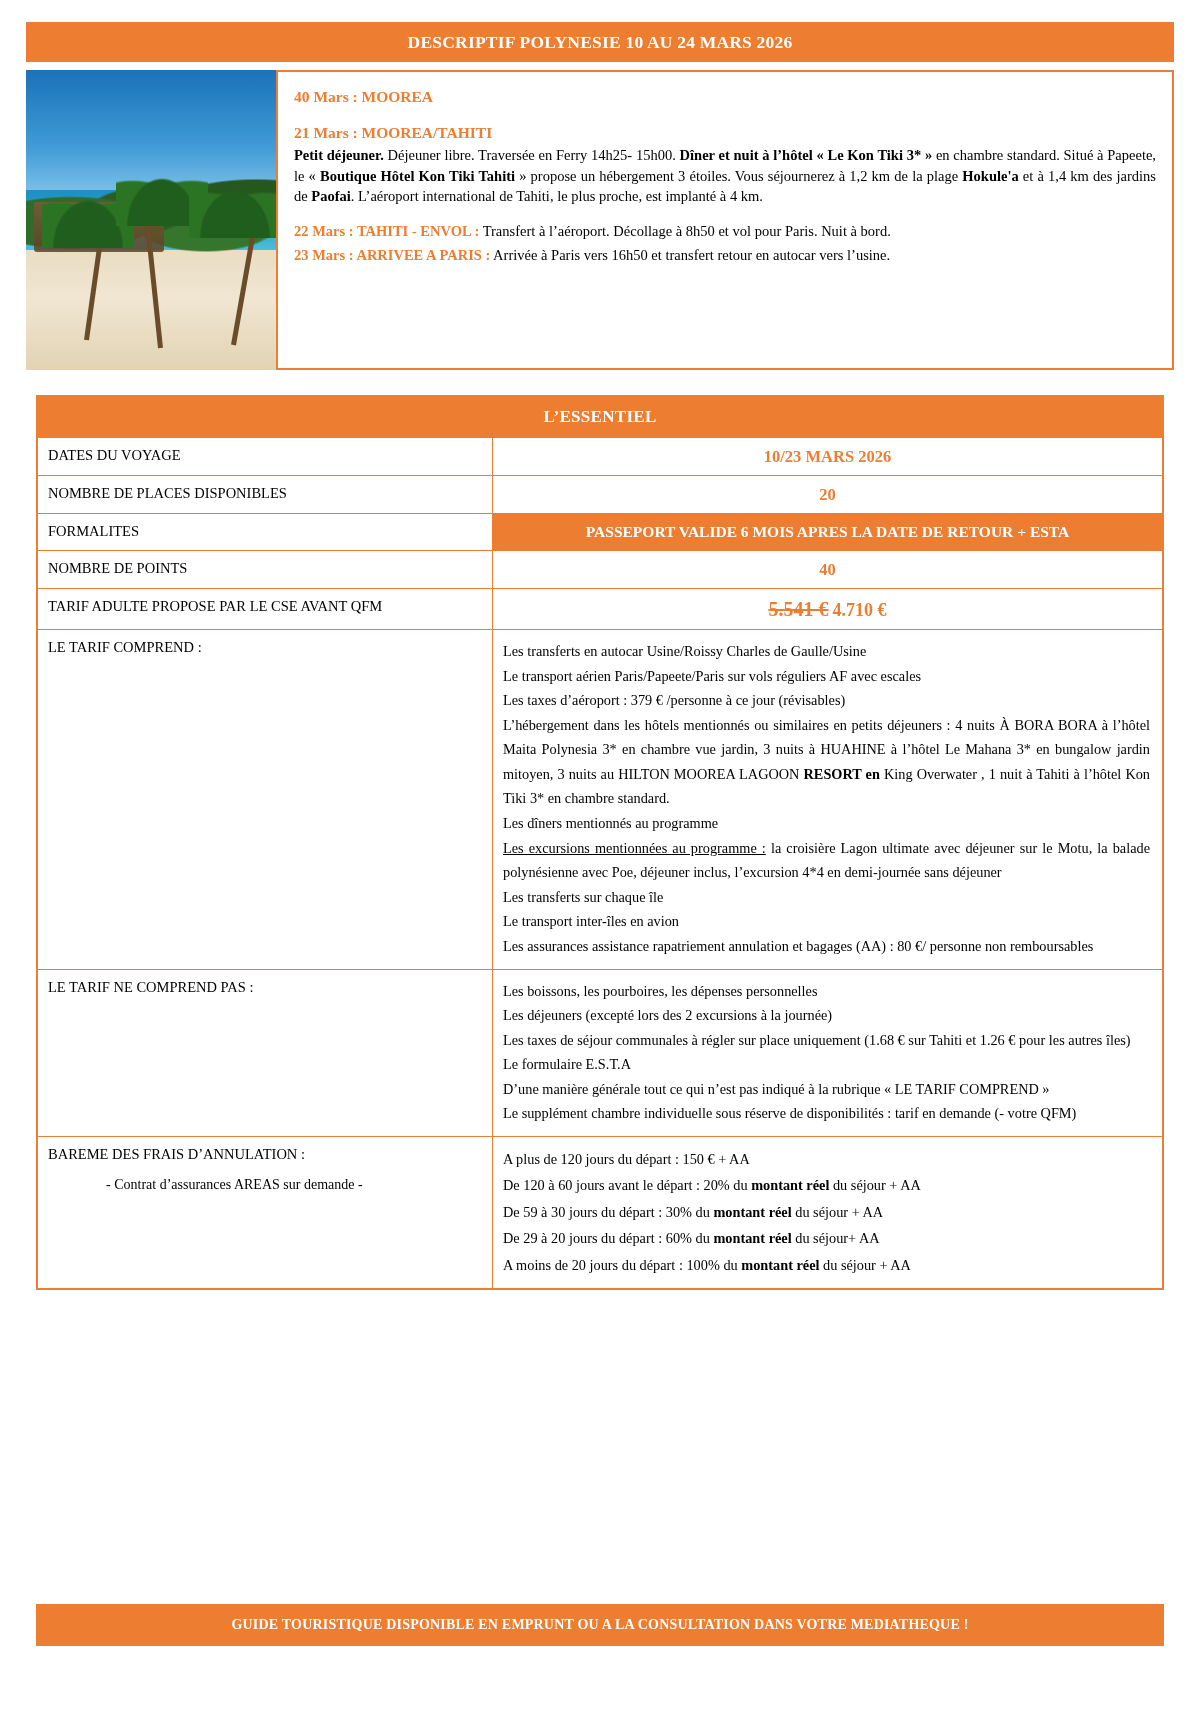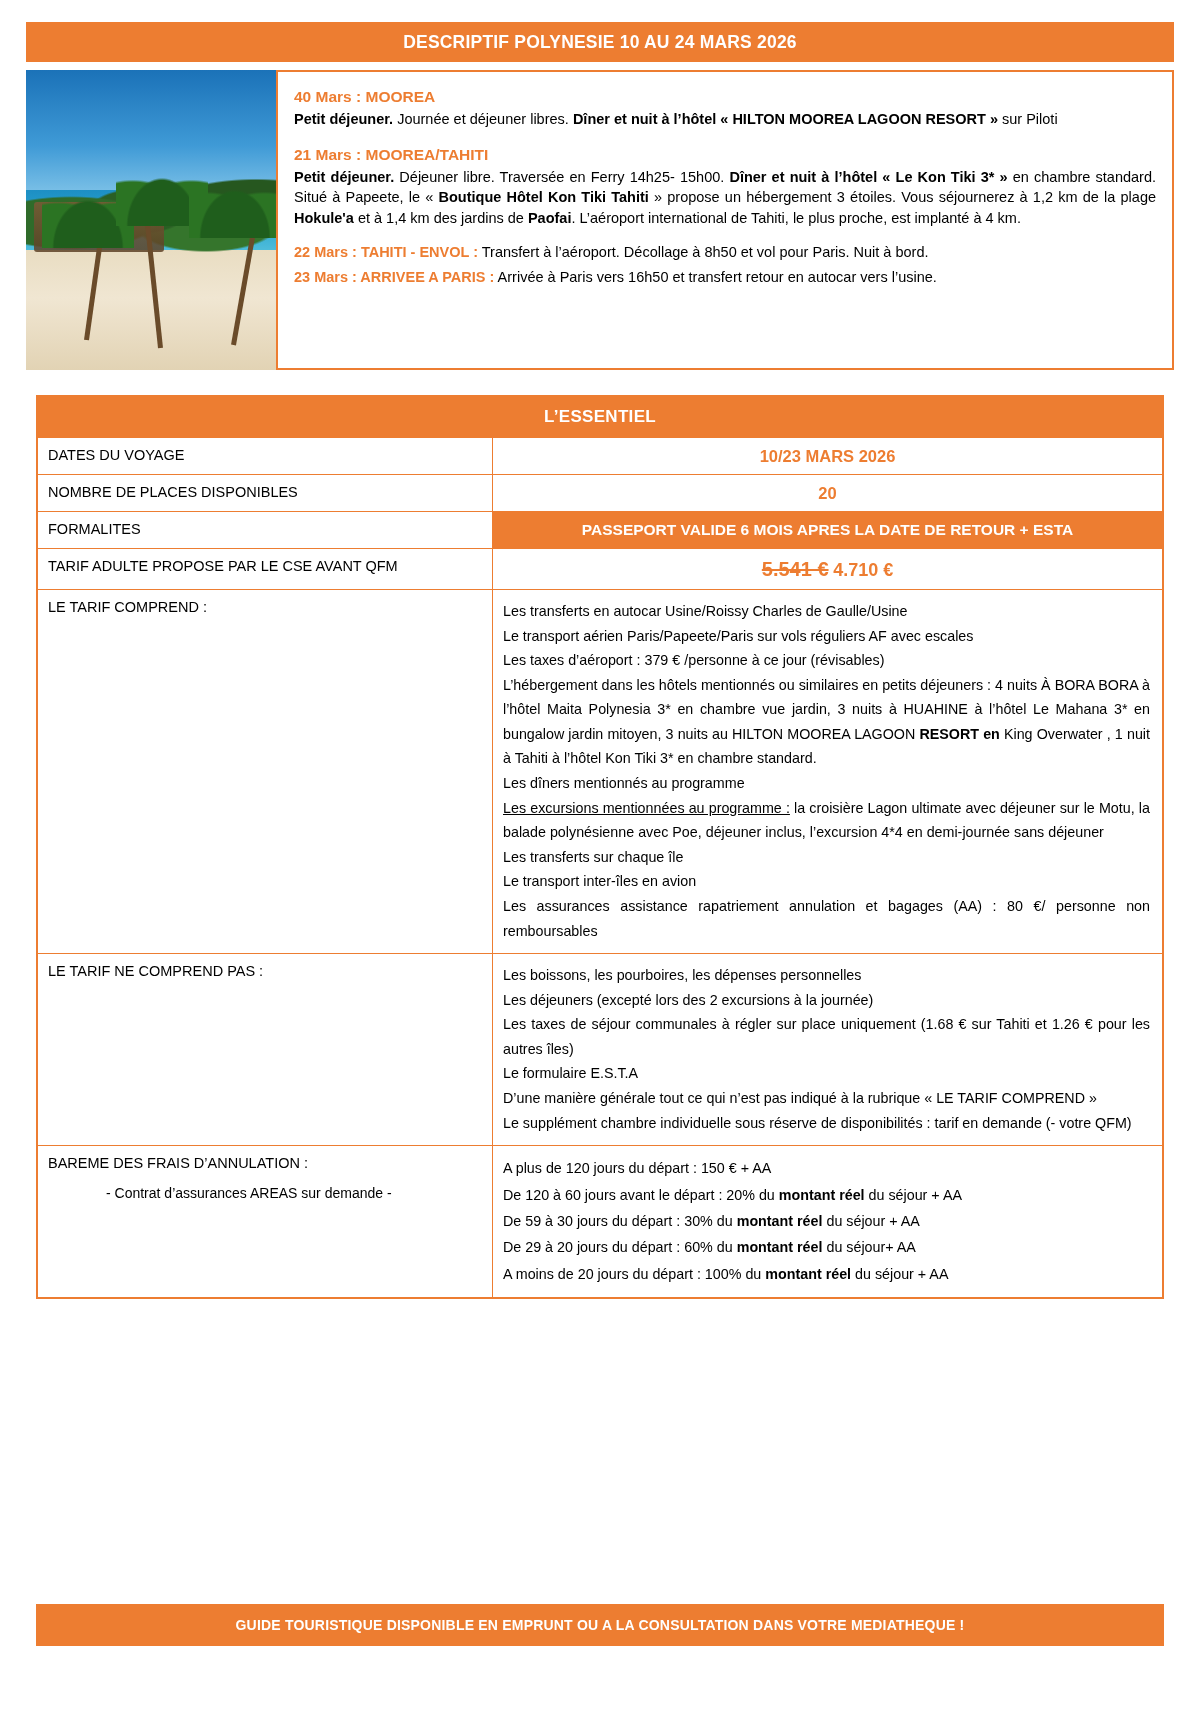--- a/index.html
+++ b/index.html
@@ -12,20 +12,21 @@
     height: 1714px;
     font-family: "Liberation Sans", sans-serif;
     color: #000;
     position: relative;
   }
   .page {
     position: relative;
     width: 1200px;
     height: 1504px;
     padding: 0;
+    font-family: Liberation Serif, serif;
   }
 
   
   .top-banner {
     position: absolute;
     left: 26px;
     top: 22px;
     width: 1148px;
     height: 40px;
     background: #ED7D31;
@@ -246,21 +247,20 @@
       <div class="palm" style="left:205px; top:140px;">
         <div class="trunk" style="height:135px; left:0; top:0; transform: rotate(10deg);"></div>
         <div class="fronds" style="left:2px; top:0;"></div>
       </div>
     </div>
 
     <div class="program-text">
 
       <div class="para">
         <div class="day-head">40 Mars : MOOREA</div>
-        <span><b>Petit déjeuner.</b> Journée et déjeuner libres. <b>Dîner et nuit à l’hôtel « HILTON MOOREA LAGOON RESORT »</b> sur Piloti</span>
       </div>
 
       <div class="para">
         <div class="day-head">21 Mars : MOOREA/TAHITI</div>
         <span><b>Petit déjeuner.</b> Déjeuner libre. Traversée en Ferry 14h25- 15h00. <b>Dîner et nuit à l’hôtel « Le Kon Tiki 3* »</b> en chambre standard. Situé à Papeete, le « <b>Boutique Hôtel Kon Tiki Tahiti</b> » propose un hébergement 3 étoiles. Vous séjournerez à 1,2 km de la plage <b>Hokule'a</b> et à 1,4 km des jardins de <b>Paofai</b>. L’aéroport international de Tahiti, le plus proche, est implanté à 4 km.</span>
       </div>
 
       <div class="para" style="margin-bottom:4px;">
         <span class="inline-head">22 Mars : TAHITI - ENVOL :</span><span> Transfert à l’aéroport. Décollage à 8h50 et vol pour Paris. Nuit à bord.</span>
       </div>
@@ -282,20 +282,24 @@
         <td class="label-cell">DATES DU VOYAGE</td>
         <td class="value-center">10/23 MARS 2026</td>
       </tr>
       <tr>
         <td class="label-cell">NOMBRE DE PLACES DISPONIBLES</td>
         <td class="value-center">20</td>
       </tr>
       <tr>
         <td class="label-cell">FORMALITES</td>
         <td class="value-orange-band">PASSEPORT VALIDE 6 MOIS APRES LA DATE DE RETOUR + ESTA</td>
+      </tr>
+      <tr>
+        <td class="label-cell">NOMBRE DE POINTS</td>
+        <td class="value-center">40</td>
       </tr>
       <tr>
         <td class="label-cell">TARIF ADULTE PROPOSE PAR LE CSE AVANT QFM</td>
         <td class="value-center">
           <span class="price-strike">5.541 €</span>
           <span class="price-new">4.710 €</span>
         </td>
       </tr>
       <tr>
         <td class="label-cell">LE TARIF COMPREND :</td>

